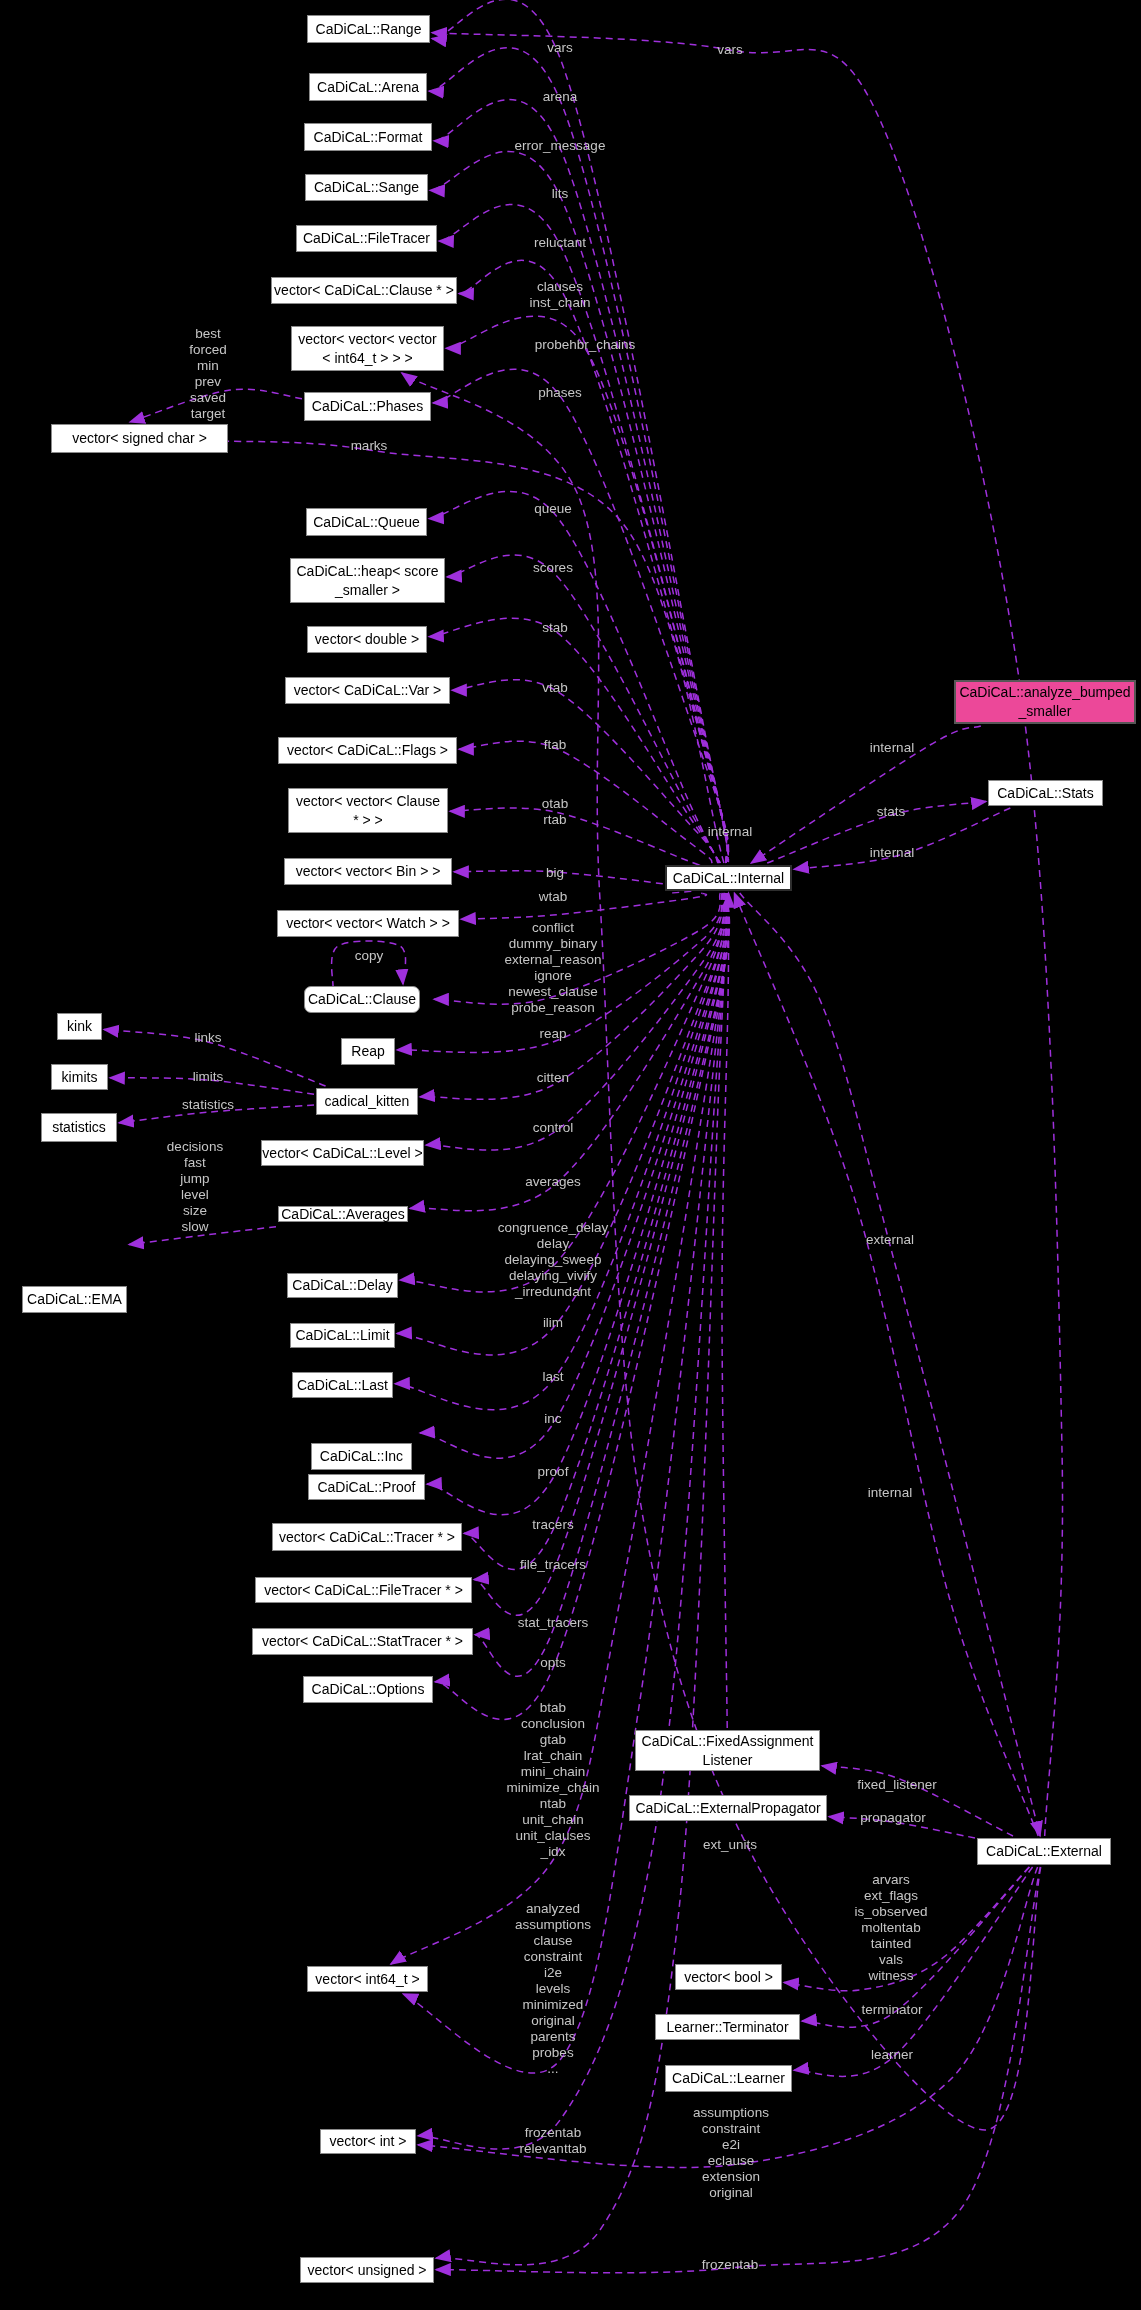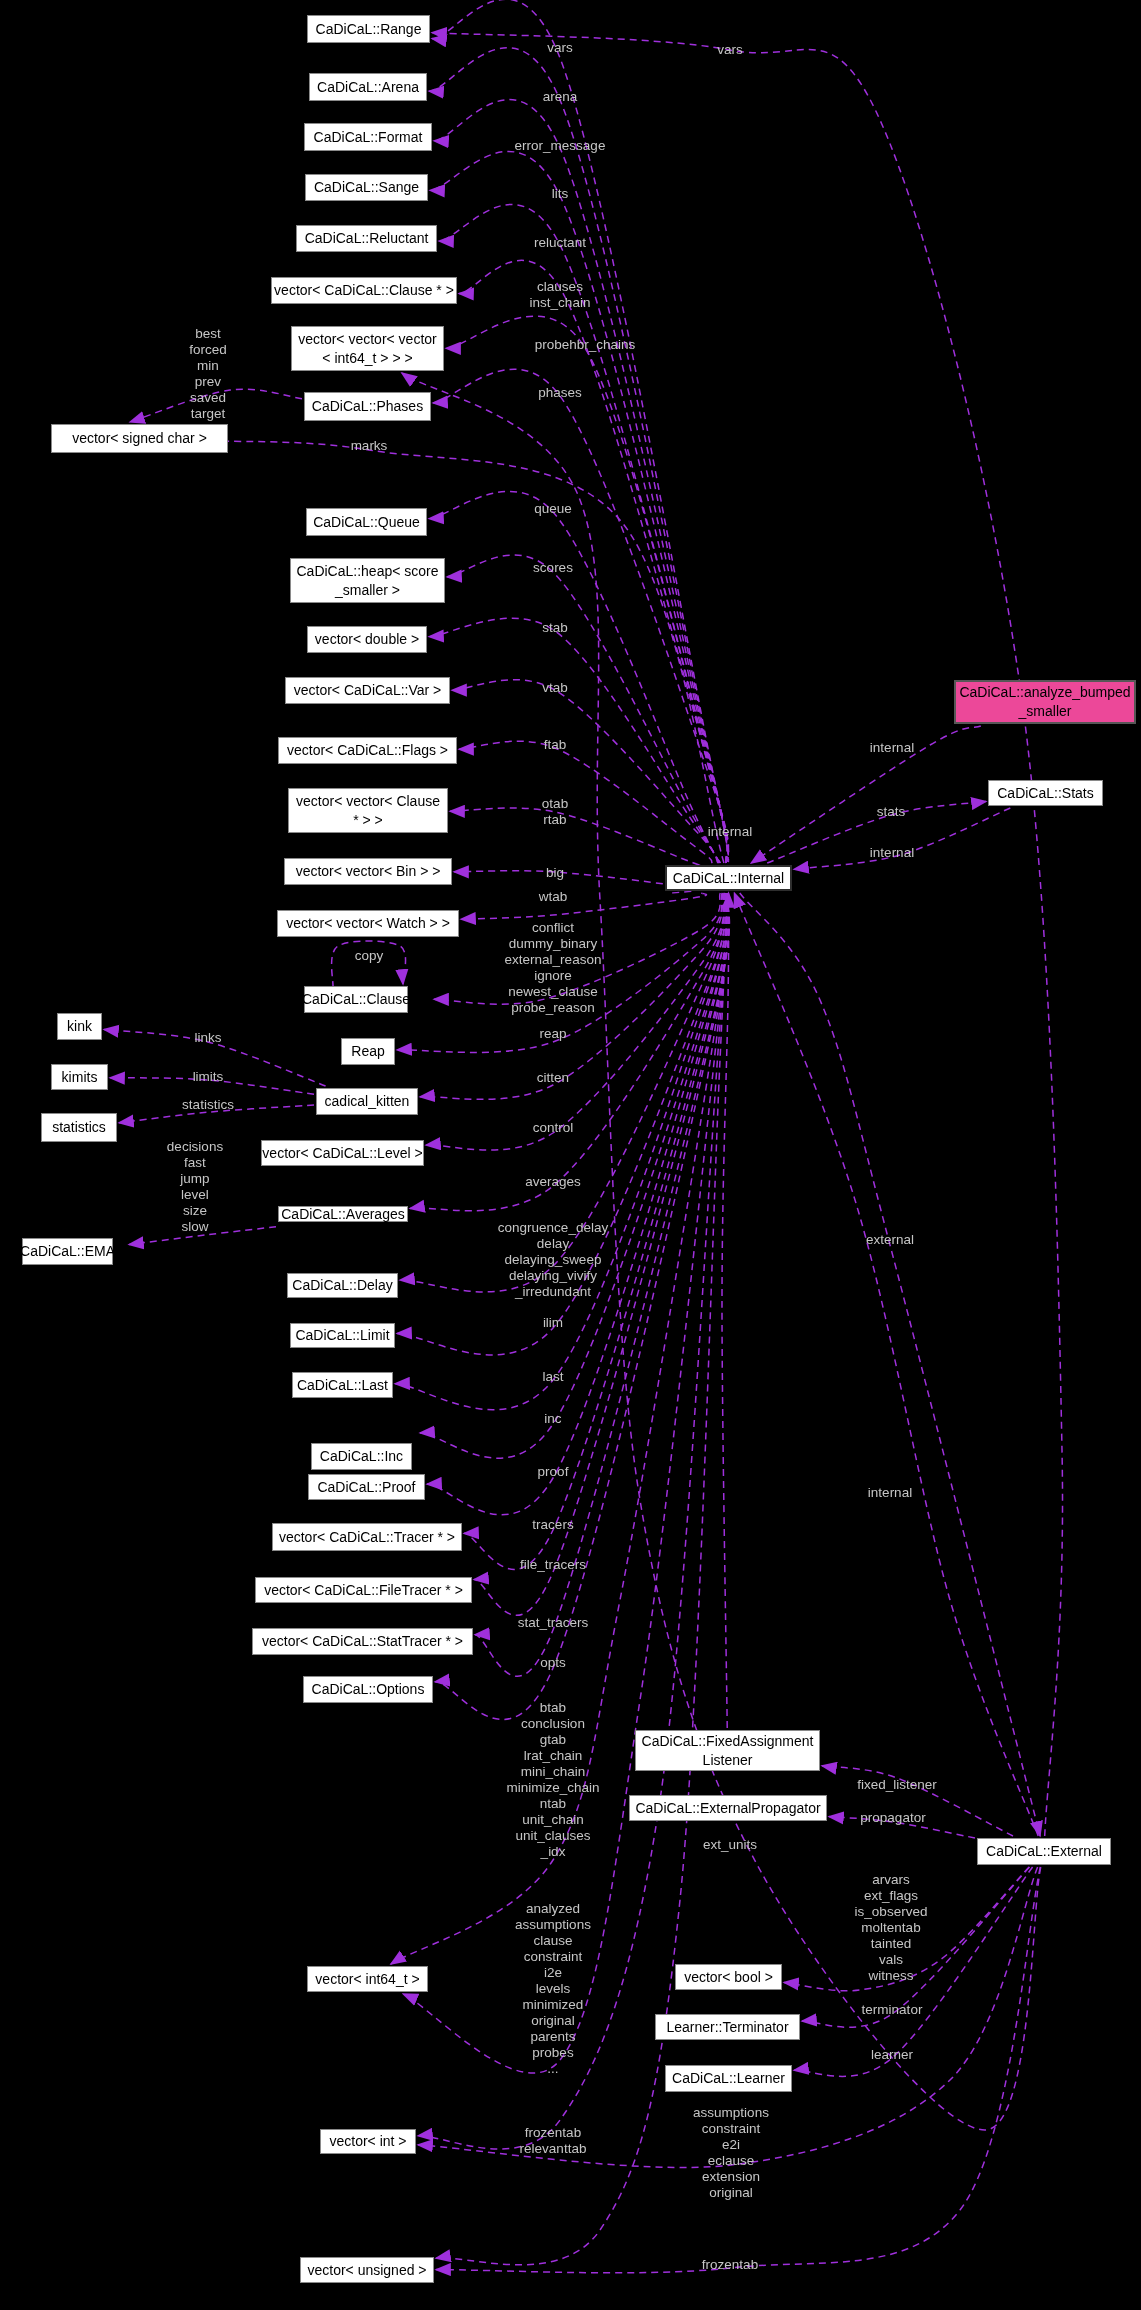--- a/index.html
+++ b/index.html
@@ -81,45 +81,45 @@
         <path d="M1029.5015384615385,1867 C1006.6,1891.5 929.9,1988.3 892,2014 C854.1,2039.7 817.0,2019.9 802,2021.112462006079" fill="none" stroke="#9f30dc" stroke-width="1.5" stroke-dasharray="7,5" marker-end="url(#arr)"></path>
         <path d="M1032.590799031477,1867 C1009.2,1898.8 931.8,2024.1 892,2058 C852.2,2091.9 810.3,2068.2 794,2070.2874617737" fill="none" stroke="#9f30dc" stroke-width="1.5" stroke-dasharray="7,5" marker-end="url(#arr)"></path>
         <path d="M727.2253052164262,1728 C726.4,1656.7 721.9,1421.3 722,1300 C722.1,1178.7 726.9,1067.8 728,1000 C729.1,932.2 728.4,910.8 728.438524590164,893" fill="none" stroke="#9f30dc" stroke-width="1.5" stroke-dasharray="7,5" marker-end="url(#arr)"></path>
       </g>
   </svg>
   <div id="nodes-layer">
       <div class="node" style="left: 307px; top: 15px; width: 123px; height: 28px;"><span>CaDiCaL::Range</span></div>
       <div class="node" style="left: 309px; top: 73px; width: 118px; height: 28px;"><span>CaDiCaL::Arena</span></div>
       <div class="node" style="left: 304px; top: 123px; width: 128px; height: 28px;"><span>CaDiCaL::Format</span></div>
       <div class="node" style="left: 305px; top: 174px; width: 123px; height: 27px;"><span>CaDiCaL::Sange</span></div>
-      <div class="node" style="left: 296px; top: 225px; width: 141px; height: 27px;"><span>CaDiCaL::Reluctant</span></div>
+      <div class="node" style="left: 296px; top: 225px; width: 141px; height: 27px;"><span>CaDiCaL::FileTracer</span></div>
       <div class="node" style="left: 271px; top: 277px; width: 186px; height: 27px;"><span>vector&lt; CaDiCaL::Clause * &gt;</span></div>
       <div class="node" style="left: 291px; top: 326px; width: 153px; height: 45px;"><span>vector&lt; vector&lt; vector
 &lt; int64_t &gt; &gt; &gt;</span></div>
       <div class="node" style="left: 304px; top: 392px; width: 127px; height: 29px;"><span>CaDiCaL::Phases</span></div>
       <div class="node" style="left: 3px; top: 424px; width: 177px; height: 29px; margin-left: 48px;"><span>vector&lt; signed char &gt;</span></div>
       <div class="node" style="left: 306px; top: 508px; width: 121px; height: 28px;"><span>CaDiCaL::Queue</span></div>
       <div class="node" style="left: 290px; top: 558px; width: 155px; height: 45px;"><span>CaDiCaL::heap&lt; score
 _smaller &gt;</span></div>
       <div class="node" style="left: 307px; top: 626px; width: 120px; height: 27px;"><span>vector&lt; double &gt;</span></div>
       <div class="node" style="left: 285px; top: 677px; width: 165px; height: 27px;"><span>vector&lt; CaDiCaL::Var &gt;</span></div>
       <div class="node" style="left: 278px; top: 737px; width: 179px; height: 27px;"><span>vector&lt; CaDiCaL::Flags &gt;</span></div>
       <div class="node" style="left: 288px; top: 788px; width: 160px; height: 45px;"><span>vector&lt; vector&lt; Clause
 * &gt; &gt;</span></div>
       <div class="node" style="left: 284px; top: 858px; width: 168px; height: 27px;"><span>vector&lt; vector&lt; Bin &gt; &gt;</span></div>
       <div class="node" style="left: 277px; top: 910px; width: 182px; height: 27px;"><span>vector&lt; vector&lt; Watch &gt; &gt;</span></div>
-      <div class="node" style="left: 304px; top: 986px; width: 104px; height: 27px;"><span>CaDiCaL::Clause</span></div>
+      <div class="node" style="left: 304px; top: 986px; width: 116px; height: 27px; border-radius: 7px;"><span>CaDiCaL::Clause</span></div>
       <div class="node" style="left: 341px; top: 1038px; width: 54px; height: 27px;"><span>Reap</span></div>
       <div class="node" style="left: 316px; top: 1088px; width: 102px; height: 27px;"><span>cadical_kitten</span></div>
       <div class="node" style="left: 57px; top: 1013px; width: 45px; height: 27px;"><span>kink</span></div>
       <div class="node" style="left: 51px; top: 1064px; width: 57px; height: 26px;"><span>kimits</span></div>
       <div class="node" style="left: 41px; top: 1113px; width: 76px; height: 29px;"><span>statistics</span></div>
       <div class="node" style="left: 261px; top: 1140px; width: 163px; height: 26px;"><span>vector&lt; CaDiCaL::Level &gt;</span></div>
       <div class="node" style="left: 278px; top: 1206px; width: 130px; height: 16px;"><span>CaDiCaL::Averages</span></div>
-      <div class="node" style="left: 22px; top: 1238px; width: 91px; height: 27px;"><span>CaDiCaL::EMA</span></div>
+      <div class="node" style="left: 22px; top: 1286px; width: 105px; height: 27px;"><span>CaDiCaL::EMA</span></div>
       <div class="node" style="left: 287px; top: 1273px; width: 111px; height: 25px;"><span>CaDiCaL::Delay</span></div>
       <div class="node" style="left: 290px; top: 1323px; width: 105px; height: 25px;"><span>CaDiCaL::Limit</span></div>
       <div class="node" style="left: 292px; top: 1372px; width: 101px; height: 26px;"><span>CaDiCaL::Last</span></div>
       <div class="node" style="left: 311px; top: 1423px; width: 101px; height: 27px; margin-top: 20px;"><span>CaDiCaL::Inc</span></div>
       <div class="node" style="left: 308px; top: 1474px; width: 117px; height: 26px;"><span>CaDiCaL::Proof</span></div>
       <div class="node" style="left: 272px; top: 1523px; width: 190px; height: 28px;"><span>vector&lt; CaDiCaL::Tracer * &gt;</span></div>
       <div class="node" style="left: 255px; top: 1577px; width: 217px; height: 26px;"><span>vector&lt; CaDiCaL::FileTracer * &gt;</span></div>
       <div class="node" style="left: 252px; top: 1628px; width: 221px; height: 27px;"><span>vector&lt; CaDiCaL::StatTracer * &gt;</span></div>
       <div class="node" style="left: 303px; top: 1676px; width: 130px; height: 27px;"><span>CaDiCaL::Options</span></div>
       <div class="node hl" style="left: 665px; top: 865px; width: 127px; height: 26px;"><span>CaDiCaL::Internal</span></div>

